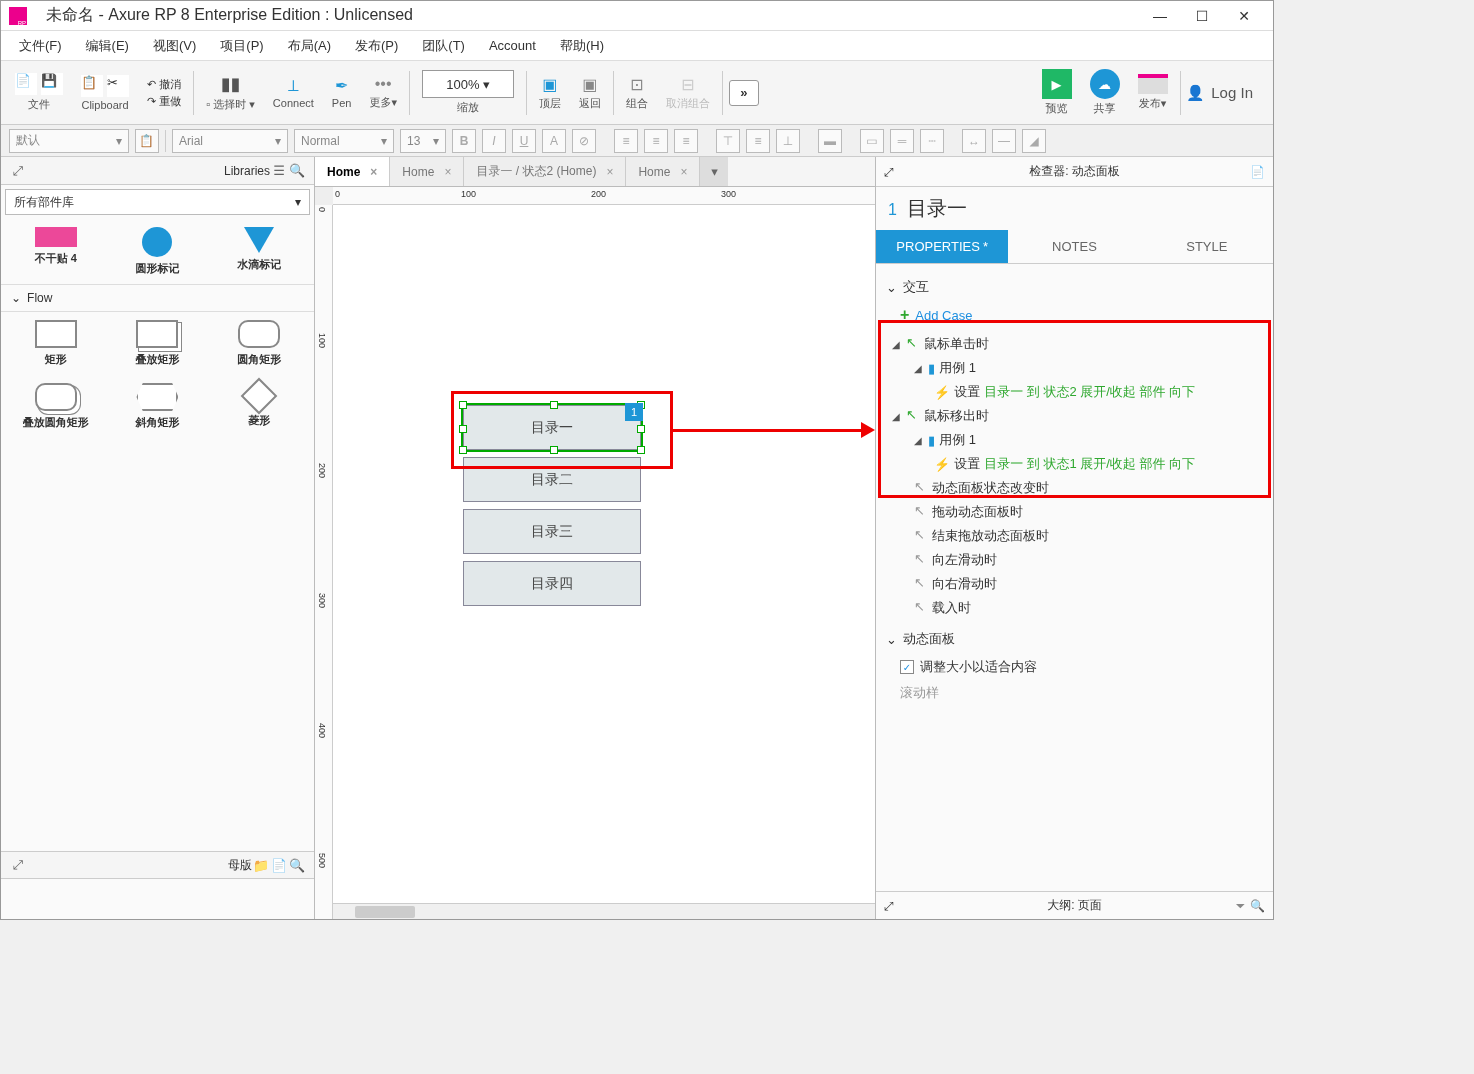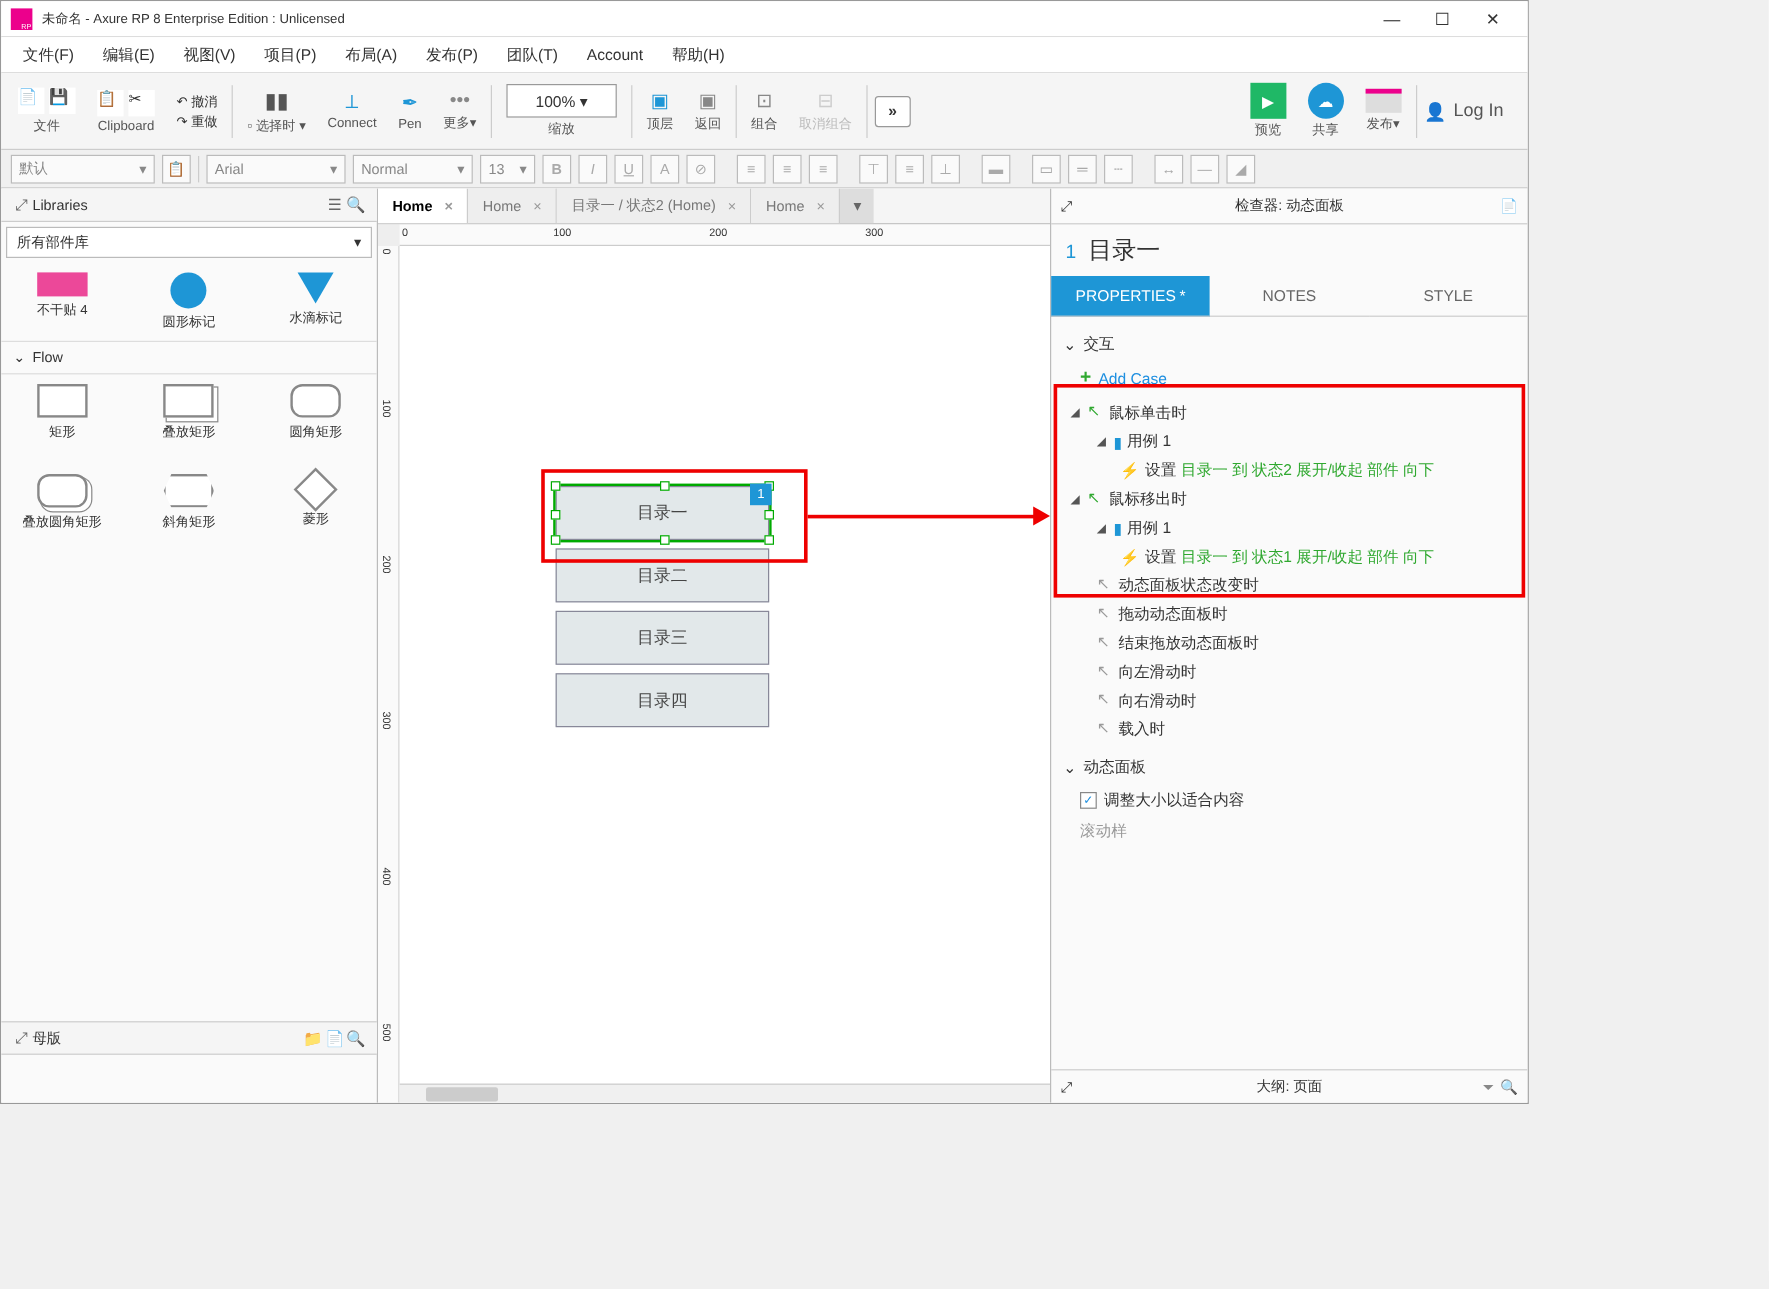--- a/index.html
+++ b/index.html
@@ -1,45 +1,45 @@
 <!DOCTYPE html>
 <html><head>
 <meta charset="utf-8">
 <style>
 * { box-sizing: border-box; margin: 0; padding: 0; font-family: "Microsoft YaHei", Arial, sans-serif; }
 body { background: #f0f0f0; font-size: 13px; color: #333; user-select: none; }
 .window { width: 1274px; height: 920px; background: #fff; border: 1px solid #999; position: relative; display: flex; flex-direction: column; }
 .titlebar { height: 30px; display: flex; align-items: center; padding: 0 8px; background: #fff; border-bottom: 1px solid #ddd; }
 .titlebar .logo { width: 18px; height: 18px; background: #ec008c; margin-right: 8px; position: relative; }
 .titlebar .logo::after { content: "RP"; position: absolute; bottom: -1px; right: 1px; font-size: 6px; color: #fff; }
-.titlebar .title { flex: 1; font-size: 11px; }
+.titlebar .title { flex: 1; font-size: 16px; margin-left: 11px; }
 .winbtns { display: flex; gap: 0; }
 .winbtn { width: 42px; height: 28px; display: flex; align-items: center; justify-content: center; font-size: 14px; }
 .menubar { height: 30px; display: flex; align-items: center; padding: 0 8px; gap: 4px; background: #fff; border-bottom: 1px solid #ddd; }
 .menuitem { padding: 4px 10px; font-size: 13px; }
 .toolbar { height: 64px; background: #f5f5f5; border-bottom: 1px solid #ccc; display: flex; align-items: center; padding: 0 8px; gap: 6px; }
 .tbgroup { display: flex; flex-direction: column; align-items: center; gap: 2px; padding: 2px 6px; }
 .tbgroup .icons { display: flex; gap: 4px; align-items: center; }
 .tblabel { font-size: 11px; color: #555; }
 .tbicon { width: 22px; height: 22px; border: 1px solid #aaa; background: #fff; }
 .tbdiv { width: 1px; height: 44px; background: #ccc; }
 .zoombox { width: 92px; height: 28px; border: 1px solid #999; background: #fff; display: flex; align-items: center; justify-content: center; font-size: 13px; }
 .morebtn { width: 30px; height: 26px; border: 1px solid #999; border-radius: 3px; display: flex; align-items: center; justify-content: center; background: #fff; font-weight: bold; }
 .login { margin-left: auto; display: flex; align-items: center; gap: 6px; font-size: 15px; color: #555; padding-right: 12px; }
 .fmtbar { height: 32px; background: #f0f0f0; border-bottom: 1px solid #ccc; display: flex; align-items: center; padding: 0 8px; gap: 6px; }
 .fmtsel { height: 24px; border: 1px solid #bbb; background: #fafafa; padding: 0 6px; display: flex; align-items: center; font-size: 12px; color: #888; }
 .fmtbtn { width: 24px; height: 24px; border: 1px solid #bbb; background: #fafafa; display: flex; align-items: center; justify-content: center; color: #aaa; font-size: 12px; }
 .content { flex: 1; display: flex; overflow: hidden; }
 .leftcol { width: 314px; display: flex; flex-direction: column; border-right: 1px solid #bbb; background: #fafafa; }
 .panelhead { height: 28px; display: flex; align-items: center; padding: 0 8px; border-bottom: 1px solid #ccc; background: #f5f5f5; }
-.panelhead .phtitle { flex: 1; text-align: left; font-size: 12px; }
+.panelhead .phtitle { flex: 1; text-align: right; font-size: 12px; }
 .phicon { width: 18px; height: 18px; display: flex; align-items: center; justify-content: center; color: #666; }
 .libsel { height: 26px; border: 1px solid #bbb; margin: 4px; background: #fff; display: flex; align-items: center; padding: 0 8px; font-size: 12px; }
 .libsel::after { content: "▾"; margin-left: auto; }
-.libgrid { padding: 4px 8px; display: grid; grid-template-columns: repeat(3, 1fr); gap: 20px; }
+.libgrid { padding: 4px 8px; display: grid; grid-template-columns: repeat(3, 1fr); gap: 8px; font-weight: bold; }
 .libcell { display: flex; flex-direction: column; align-items: center; gap: 4px; padding: 4px; }
 .shape { width: 42px; height: 28px; border: 2px solid #888; background: #fff; }
 .libcell .lbl { font-size: 11px; }
 .libsection { padding: 6px 10px; font-size: 12px; border-top: 1px solid #ddd; border-bottom: 1px solid #ddd; display: flex; align-items: center; gap: 6px; }
 .centercol { flex: 1; display: flex; flex-direction: column; background: #eee; }
 .tabs { height: 30px; display: flex; align-items: stretch; background: #f5f5f5; border-bottom: 1px solid #bbb; }
 .tab { padding: 0 12px; display: flex; align-items: center; gap: 10px; border-right: 1px solid #ccc; font-size: 12px; background: #eee; color: #777; }
 .tab.active { background: #fff; color: #000; font-weight: bold; }
 .tab .x { color: #999; }
 .tabmore { width: 28px; display: flex; align-items: center; justify-content: center; background: #ddd; color: #666; }

